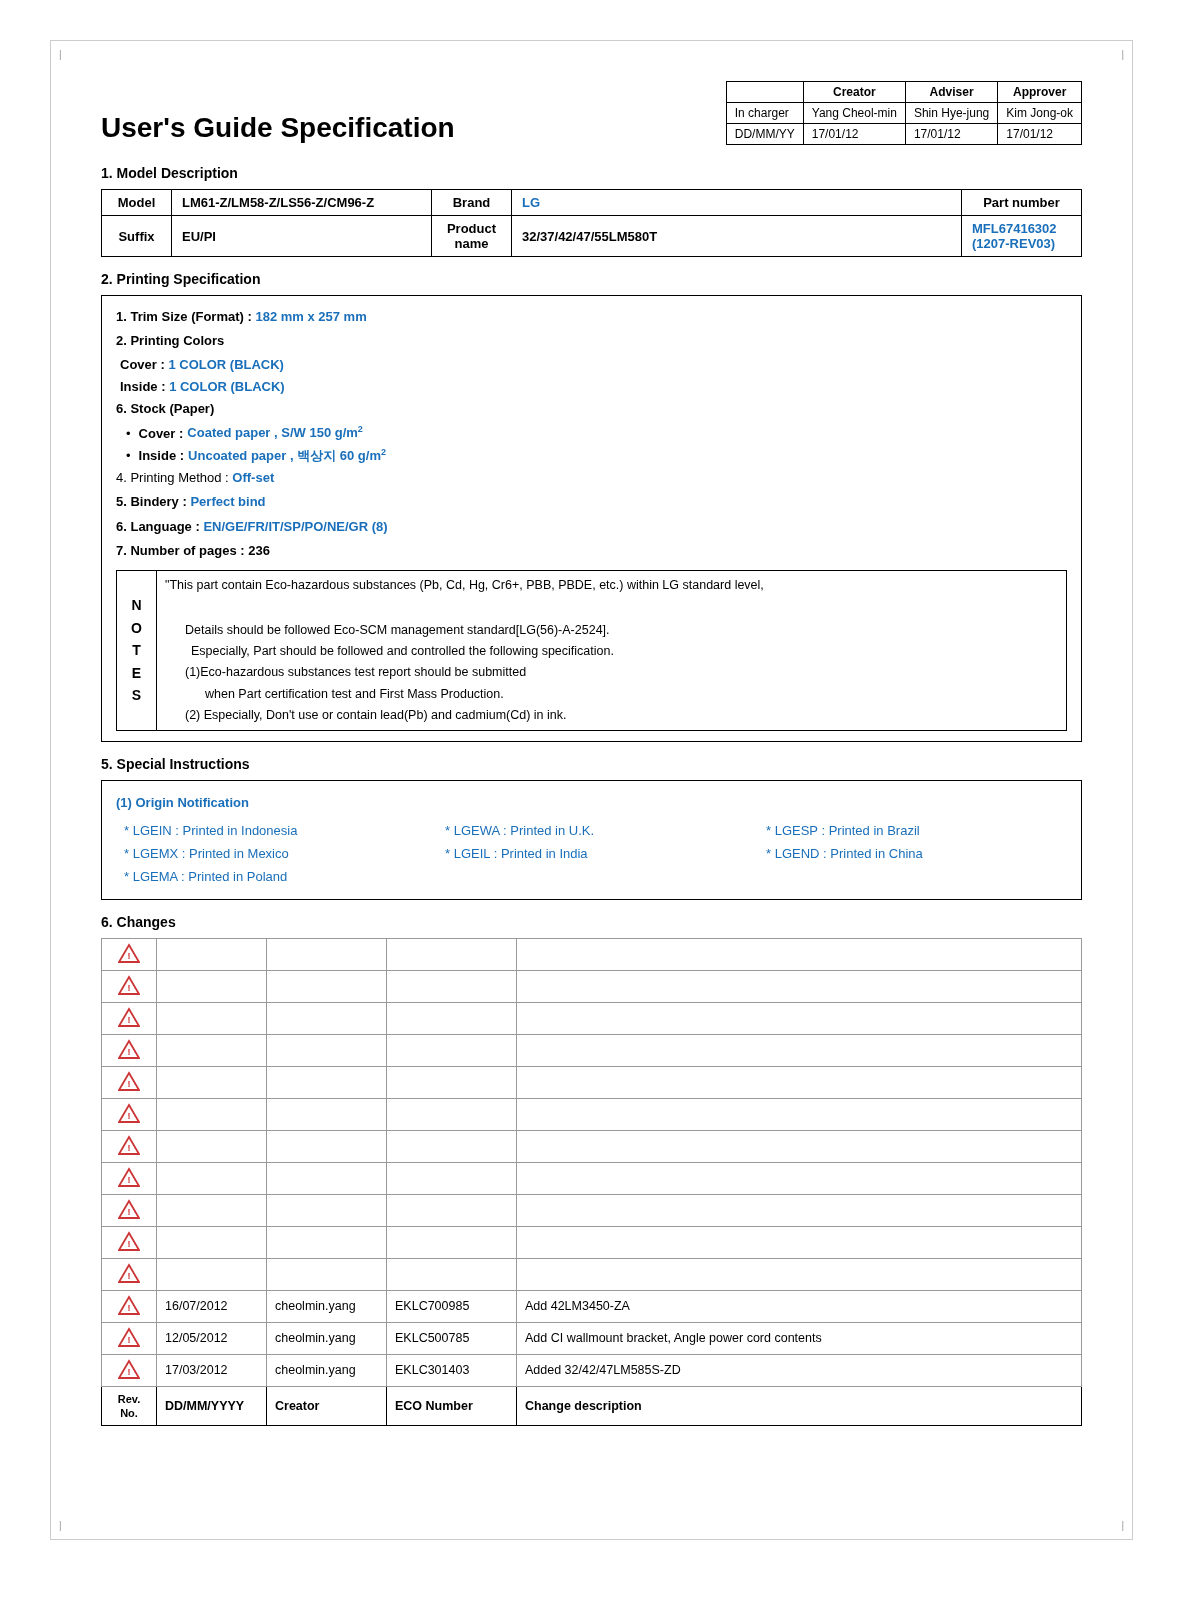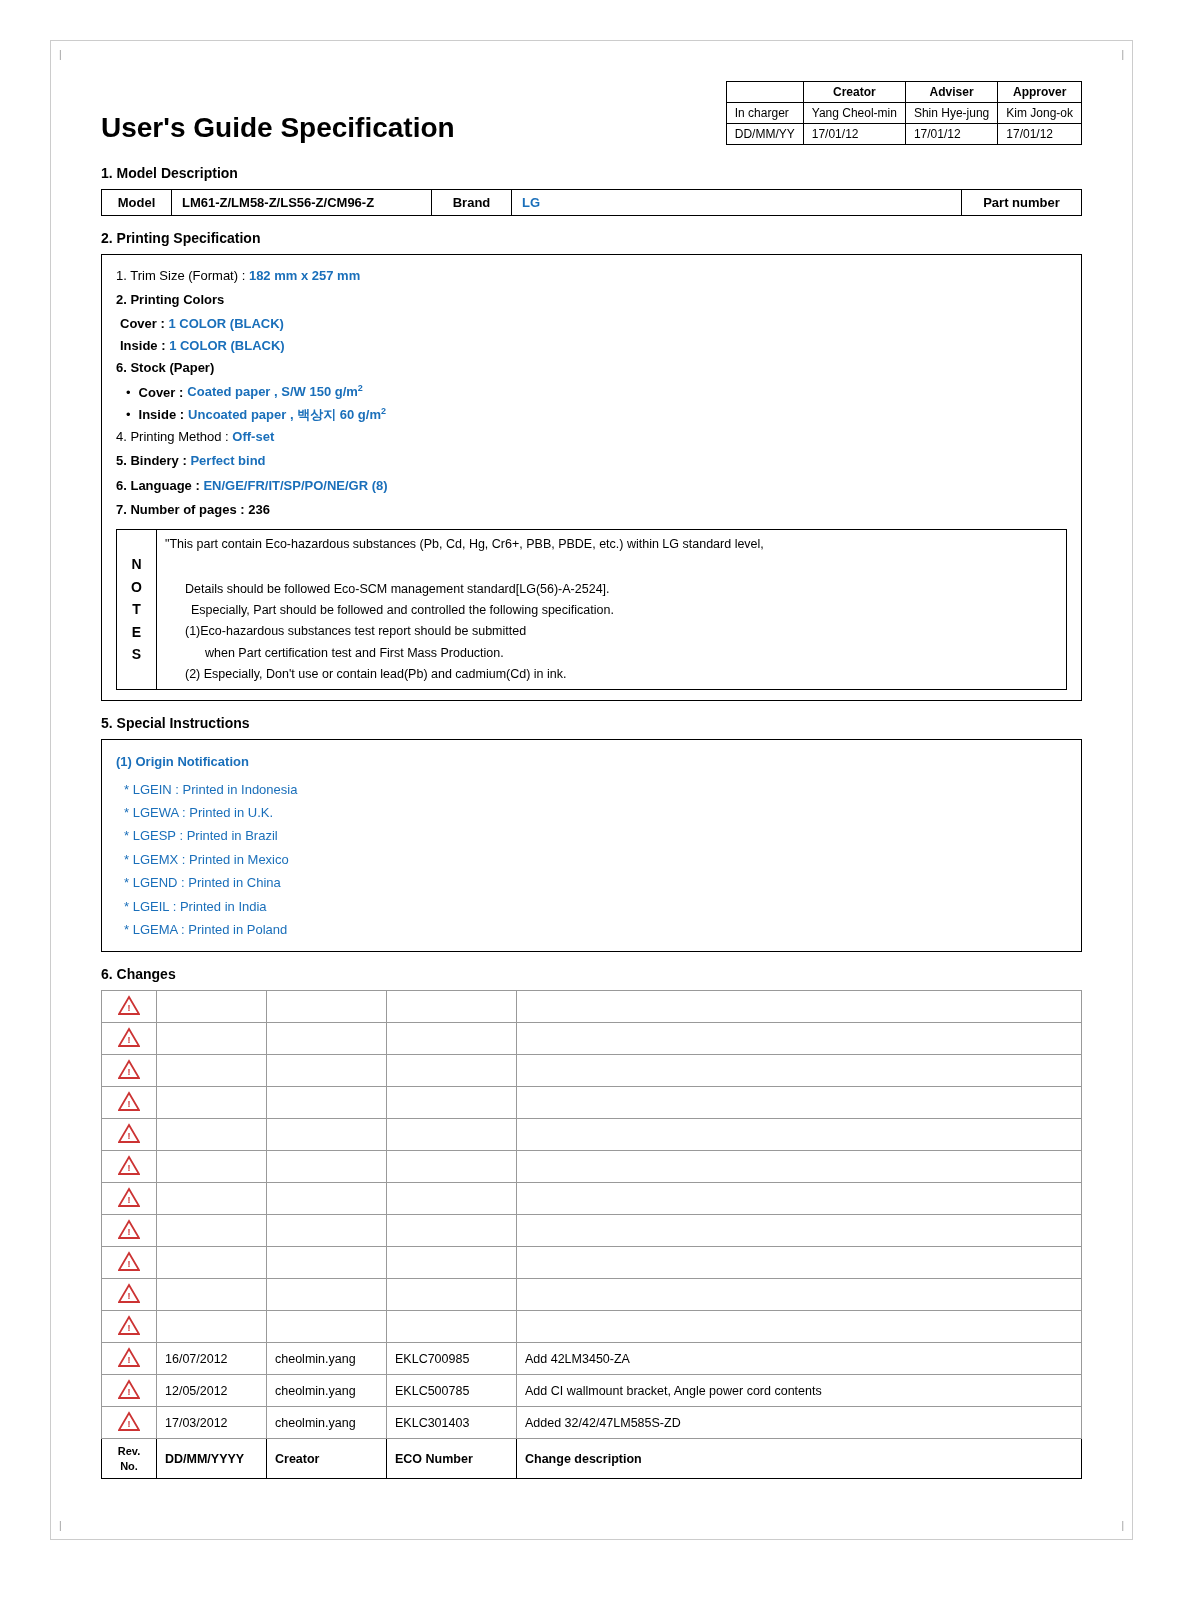--- a/index.html
+++ b/index.html
@@ -110,21 +110,21 @@
       margin-bottom: 14px;
       font-size: 13px;
       line-height: 1.8;
     }
     .origin-heading {
       color: #1a6fba;
       font-weight: bold;
     }
     .origin-grid {
       display: grid;
-      grid-template-columns: 1fr;
+      grid-template-columns: 1fr 1fr 1fr;
       gap: 0 20px;
       margin-left: 8px;
     }
     .origin-item {
       color: #1a6fba;
       font-size: 13px;
     }
 
     
     .changes-table {
@@ -207,28 +207,36 @@
   <div class="section-heading">1. Model Description</div>
   <table class="model-table">
     <tbody>
         <tr>
       <th style="width:70px;">Model</th>
       <td style="width:260px; font-weight:bold;">LM61-Z/LM58-Z/LS56-Z/CM96-Z</td>
       <th style="width:80px;text-align:center;">Brand</th>
       <td class="blue" style="font-weight:bold;">LG</td>
       <th style="width:120px;">Part number</th>
     </tr>
+    <tr>
+      <th>Suffix</th>
+      <td style="font-weight:bold;">EU/PI</td>
+      <th>Product name</th>
+      <td style="font-weight:bold;">32/37/42/47/55LM580T</td>
+      <td class="blue" style="font-weight:bold; white-space:pre-line;">MFL67416302
+(1207-REV03)</td>
+    </tr>
   </tbody>
     </table>
 
   <div class="section-heading">2. Printing Specification</div>
   <div class="spec-box">
 
     <div class="spec-item">
-      <span style="font-weight:normal;">1. Trim Size (Format) : </span><span class="blue" style="font-weight:bold;">182 mm x 257 mm</span>
+      <span style="font-weight:bold;">1. Trim Size (Format) : </span><span class="blue" style="font-weight:bold;">182 mm x 257 mm</span>
     </div>
 
     <div class="spec-item bold">2. Printing Colors</div>
     <div style="margin-left:4px;">
       <span style="font-weight:bold;"> Cover : </span><span class="blue" style="font-weight:bold;">1 COLOR (BLACK)</span>
     </div>
     <div style="margin-left:4px;">
       <span style="font-weight:bold;"> Inside : </span><span class="blue" style="font-weight:bold;">1 COLOR (BLACK)</span>
     </div>
 
@@ -278,22 +286,22 @@
   </div>
 
   <div class="section-heading">5. Special Instructions</div>
   <div class="special-box">
     <div class="origin-heading">(1) Origin Notification</div>
     <div class="origin-grid" style="margin-top:4px;">
       <div class="origin-item">* LGEIN : Printed in Indonesia</div>
       <div class="origin-item">* LGEWA : Printed in U.K.</div>
       <div class="origin-item">* LGESP : Printed in Brazil</div>
       <div class="origin-item">* LGEMX : Printed in Mexico</div>
+      <div class="origin-item">* LGEIL : Printed in India</div>
       <div class="origin-item">* LGEND : Printed in China</div>
-      <div class="origin-item">* LGEIL : Printed in India</div>
       <div class="origin-item">* LGEMA : Printed in Poland</div>
       <div></div>
     </div>
   </div>
 
   <div class="section-heading">6. Changes</div>
   <table class="changes-table">
 
     <tbody>
         <tr>

